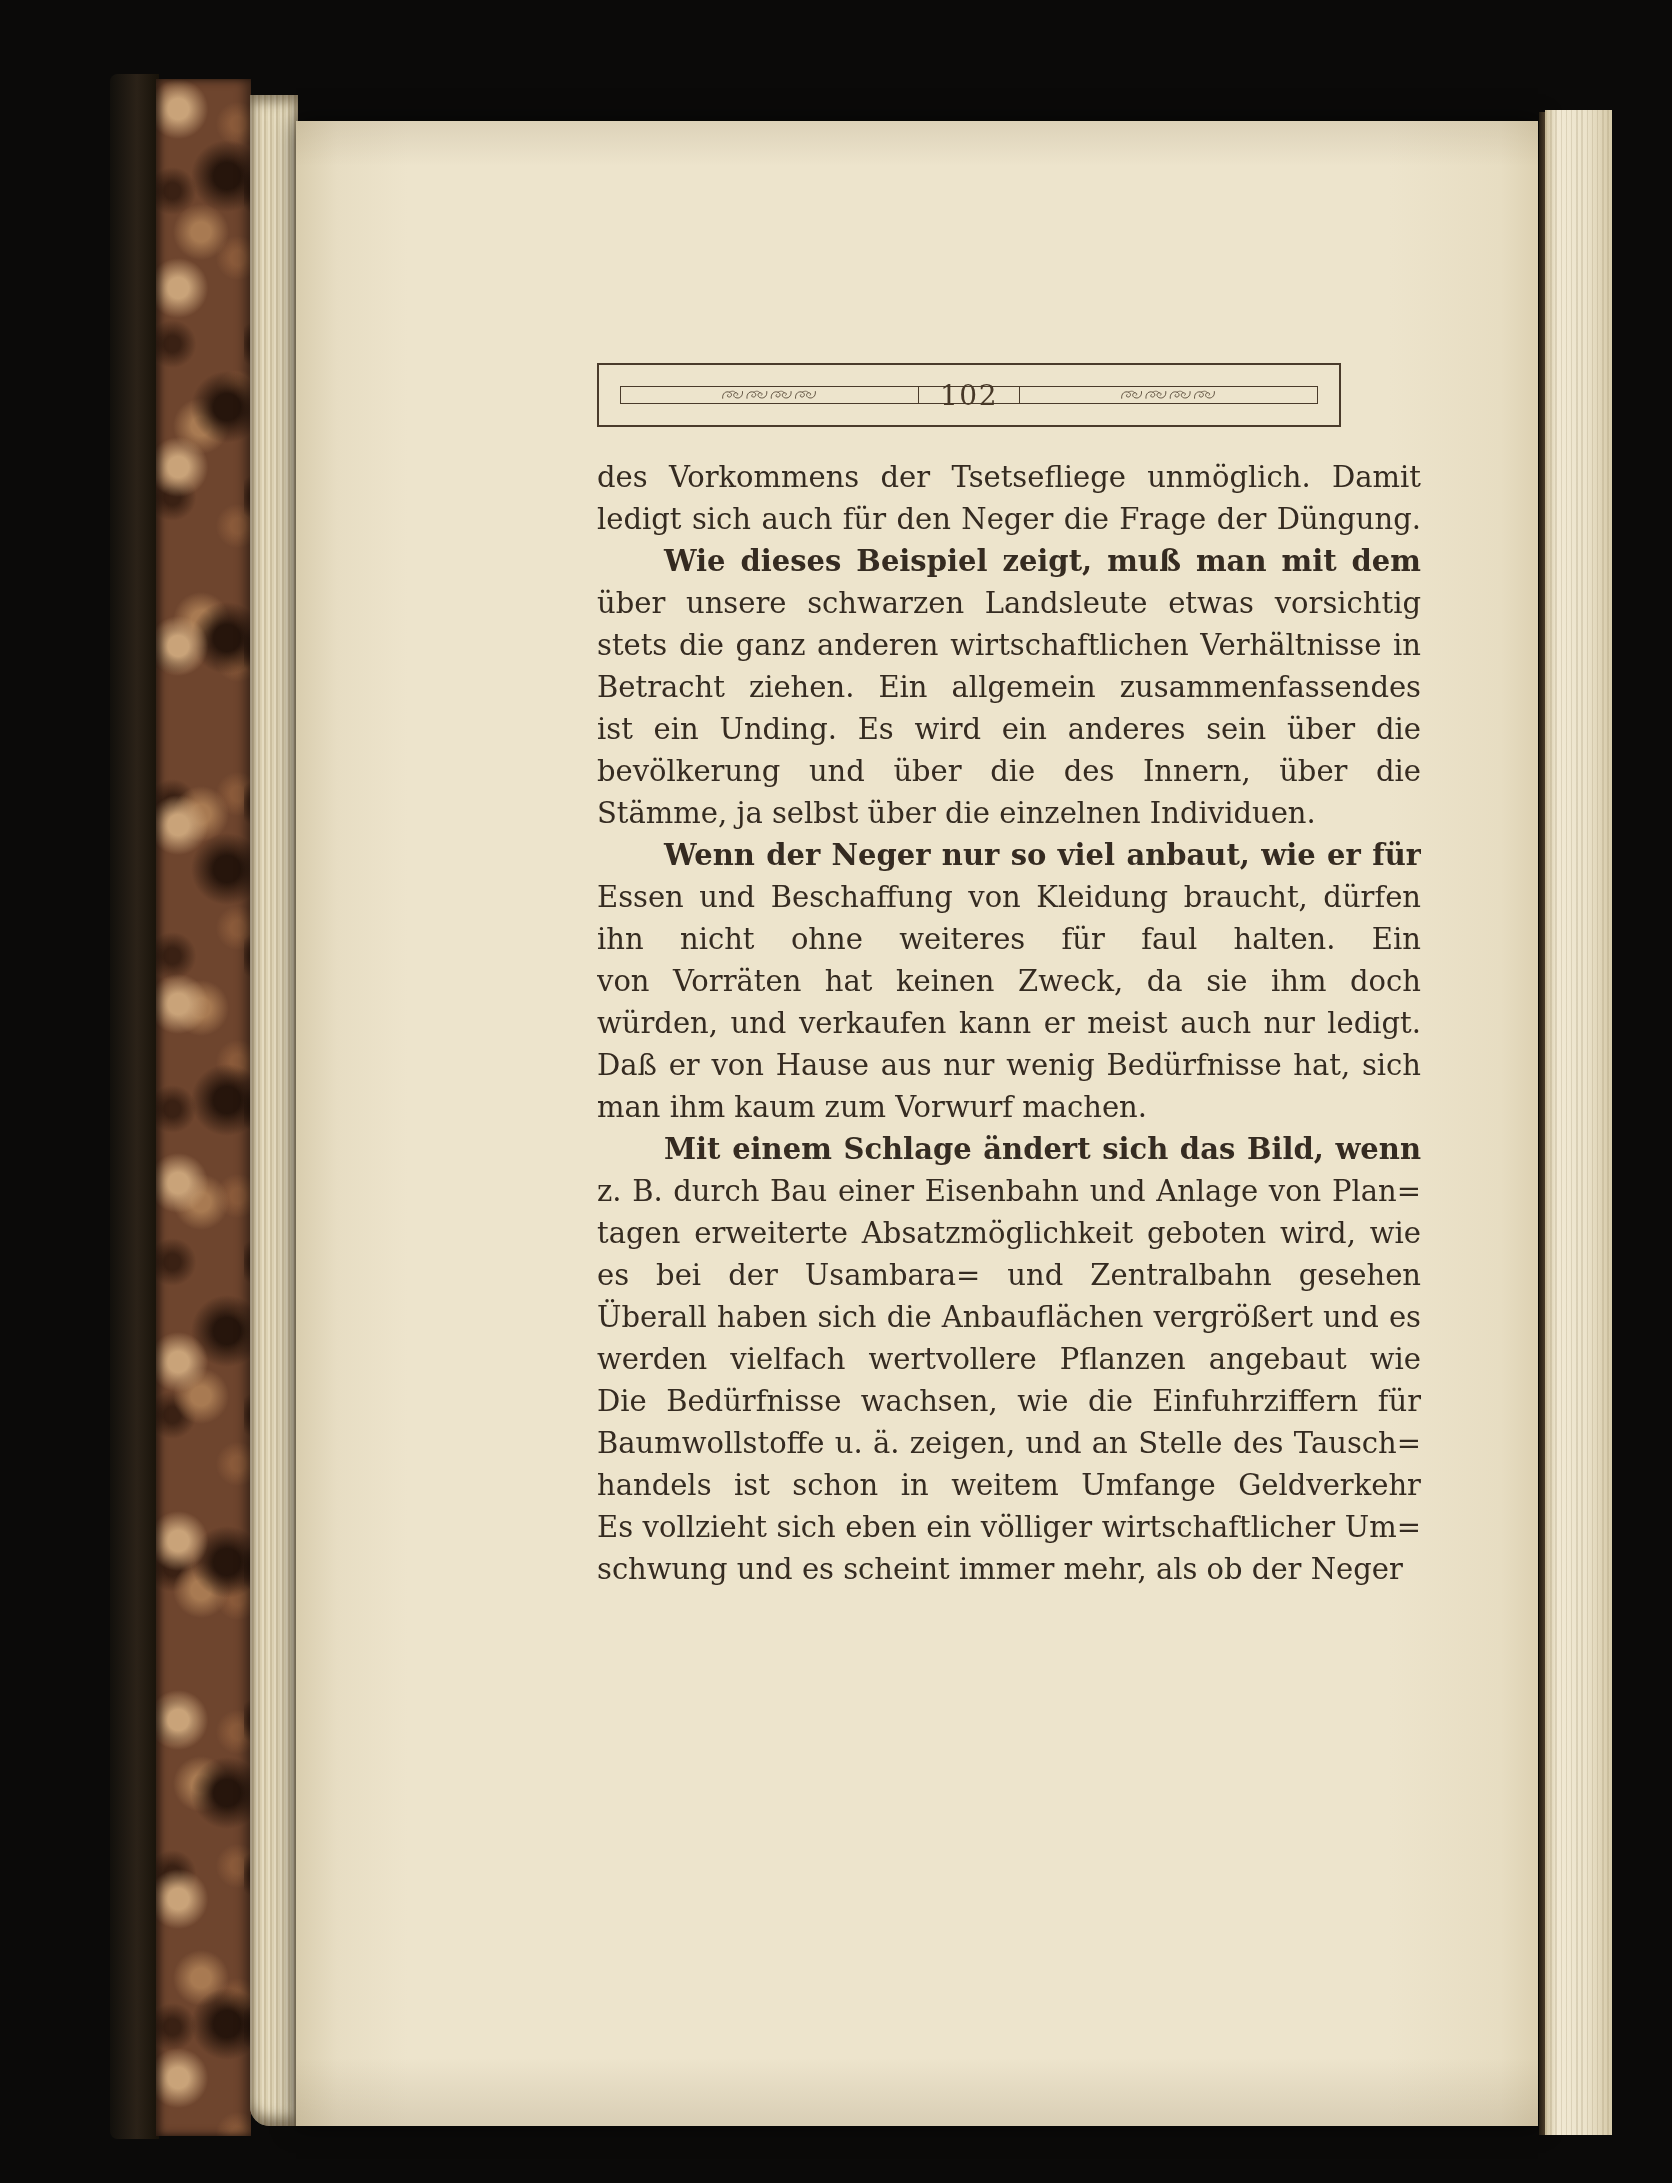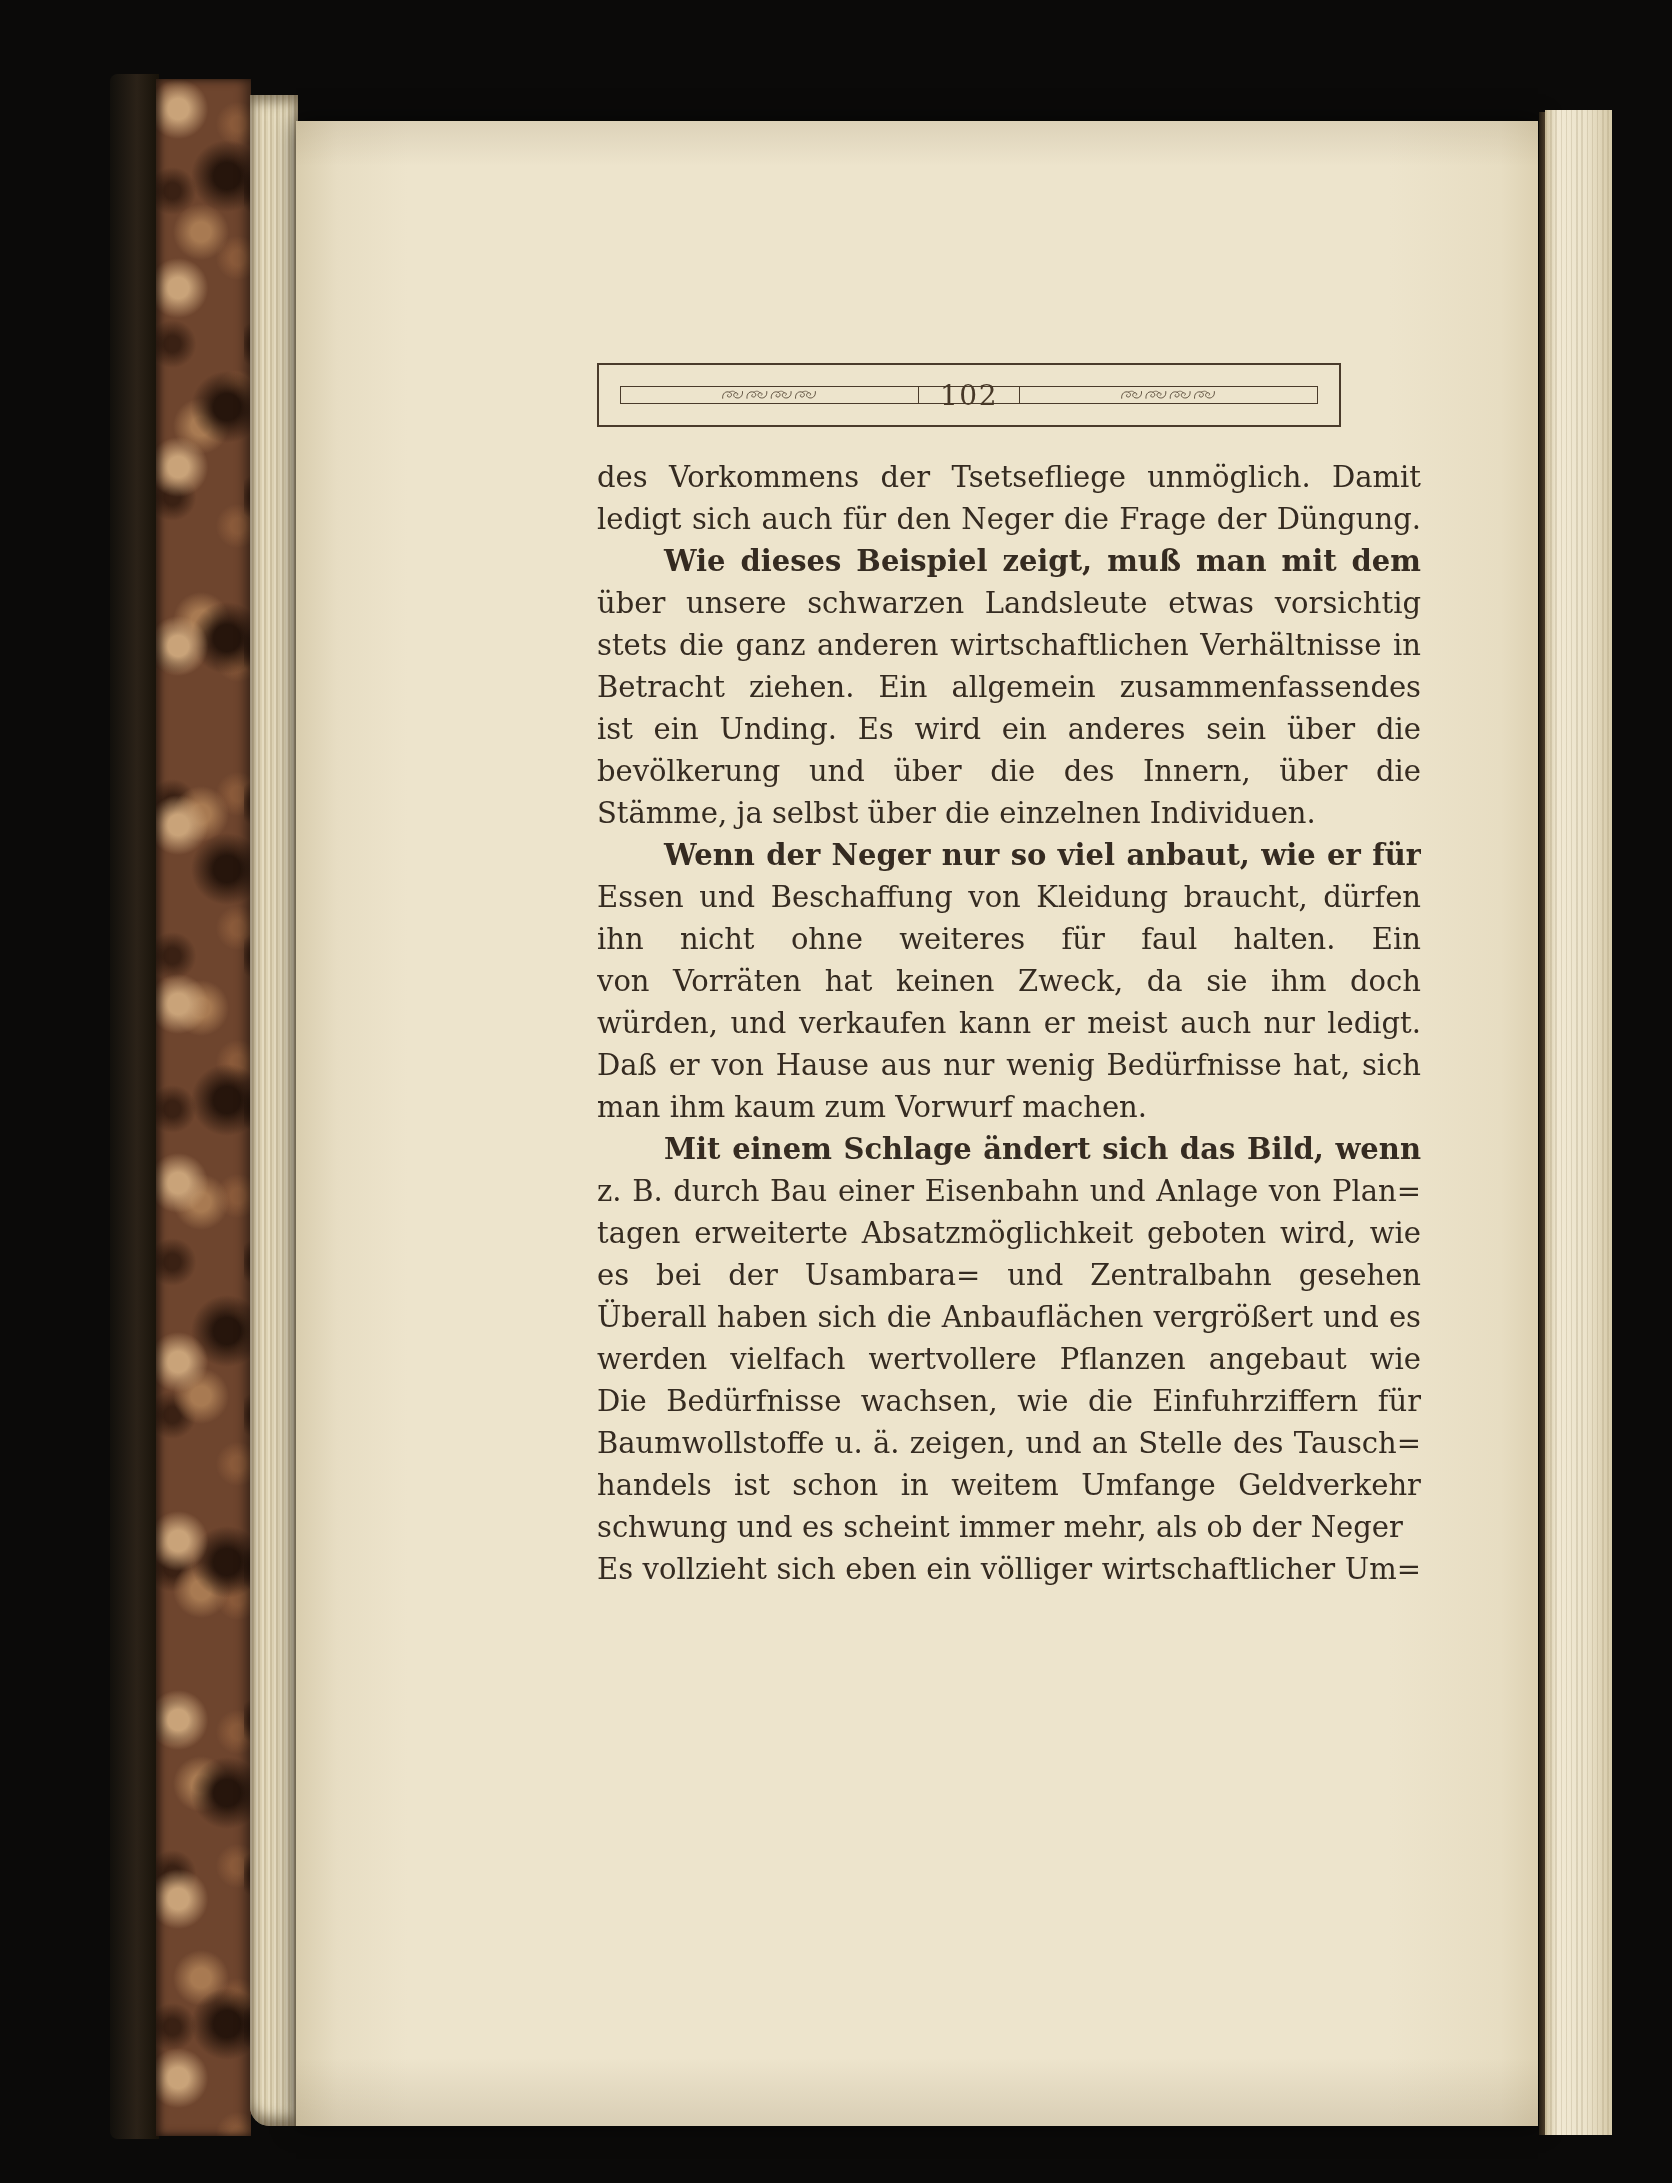--- a/index.html
+++ b/index.html
@@ -147,18 +147,18 @@
       <div class="line last">man ihm kaum zum Vorwurf machen.</div>
       <div class="line indent">Mit einem Schlage ändert sich das Bild, wenn</div>
       <div class="line">z. B. durch Bau einer Eisenbahn und Anlage von Plan=</div>
       <div class="line">tagen erweiterte Absatzmöglichkeit geboten wird, wie wir</div>
       <div class="line">es bei der Usambara= und Zentralbahn gesehen haben.</div>
       <div class="line">Überall haben sich die Anbauflächen vergrößert und es</div>
       <div class="line">werden vielfach wertvollere Pflanzen angebaut wie früher.</div>
       <div class="line">Die Bedürfnisse wachsen, wie die Einfuhrziffern für</div>
       <div class="line">Baumwollstoffe u. ä. zeigen, und an Stelle des Tausch=</div>
       <div class="line">handels ist schon in weitem Umfange Geldverkehr getreten.</div>
+      <div class="line">Es vollzieht sich eben ein völliger wirtschaftlicher Um=</div>
       <div class="line last">schwung und es scheint immer mehr, als ob der Neger</div>
-      <div class="line">Es vollzieht sich eben ein völliger wirtschaftlicher Um=</div>
     </div>
 
 </div>
 
 
 </body></html>

